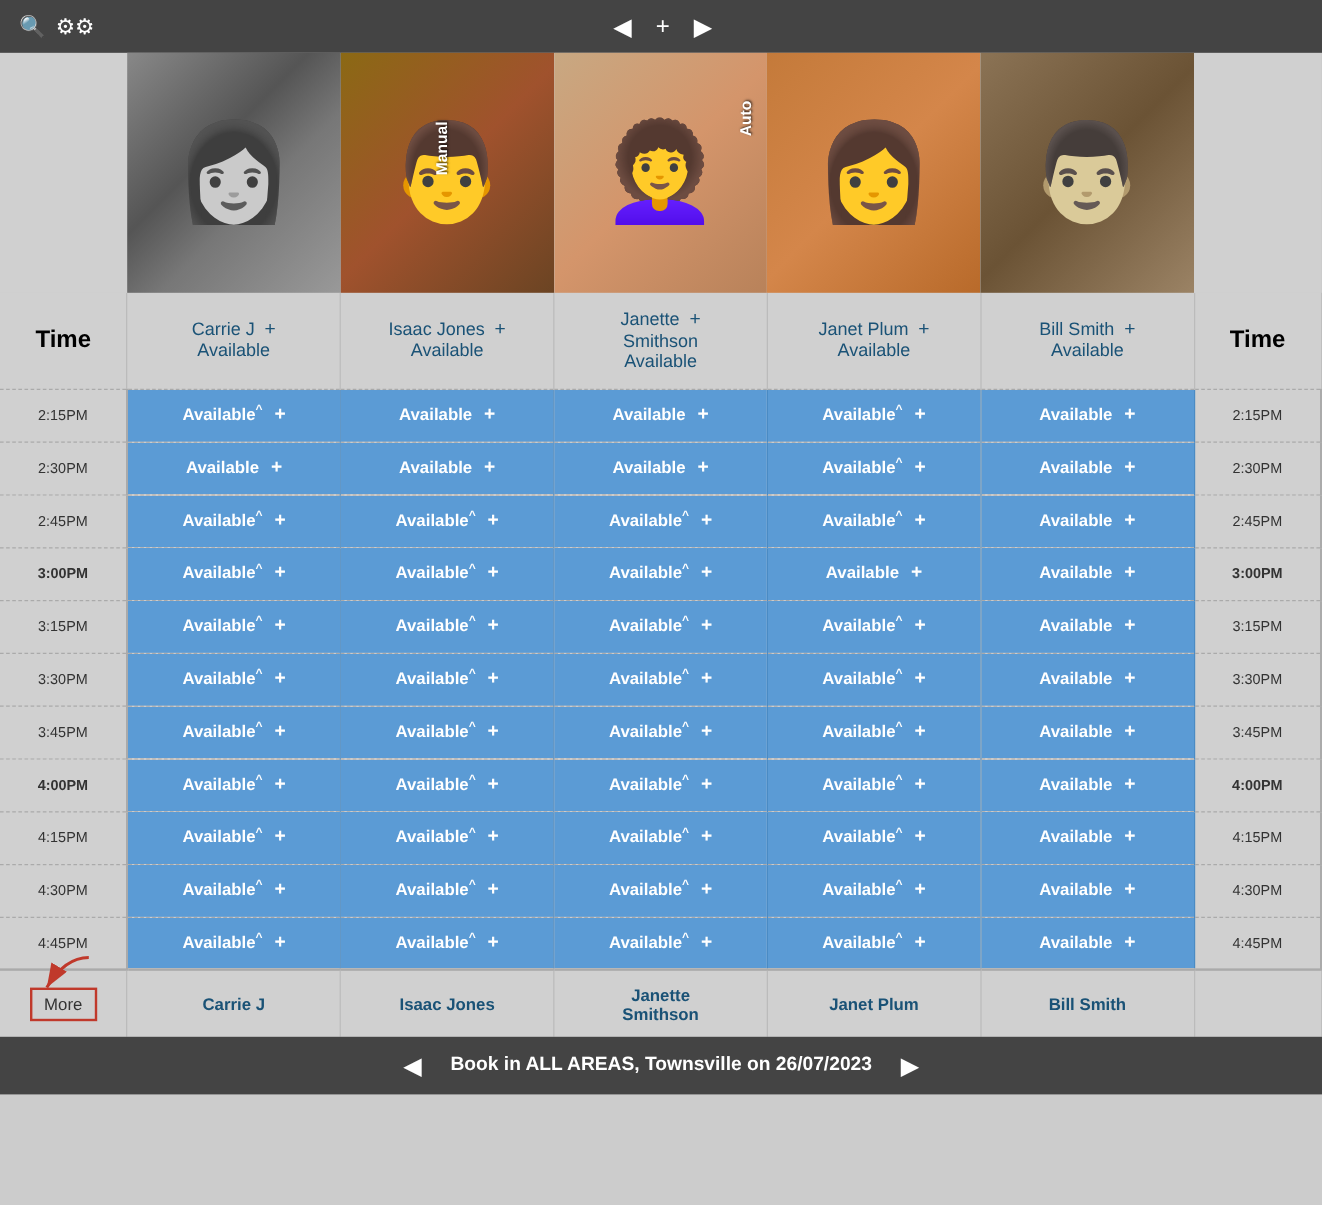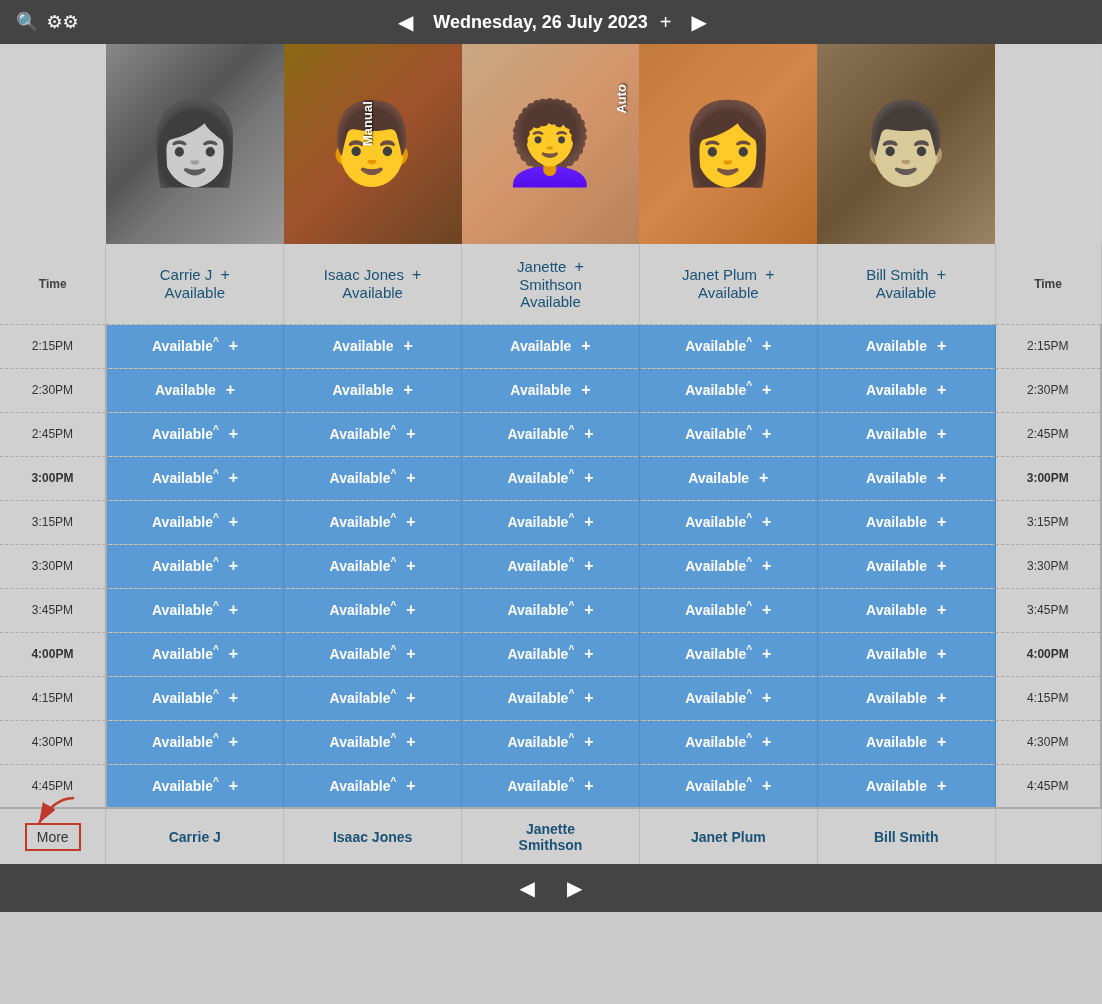--- a/index.html
+++ b/index.html
@@ -112,22 +112,22 @@
       text-align: center;
       padding: 8px 4px;
       font-size: 15px;
       font-weight: normal;
       color: #1a5276;
       border-right: 1px solid #bbb;
       vertical-align: middle;
       height: 80px;
     }
     .name-row td.time-header {
-      font-size: 12px;
-      color: #404040;
+      font-size: 20px;
+      color: #000000;
       font-weight: bold;
     }
     .name-row td .plus-sign {
       color: #1a5276;
       font-size: 16px;
       margin-left: 4px;
     }
 
     
     .time-slot td {
@@ -292,21 +292,20 @@
 </head>
 <body>
 
 <div class="top-bar">
   <div class="top-bar-left">
     <span style="color:white;font-size:18px;cursor:pointer;">🔍</span>
     <span style="color:white;font-size:18px;cursor:pointer;">⚙⚙</span>
   </div>
   <div class="top-bar-center">
     <button class="nav-arrow">◀</button>
-    <span class="top-bar-title">Wednesday, 26 July 2023</span>
     <button class="plus-btn">+</button>
     <button class="nav-arrow">▶</button>
   </div>
   <div style="width:60px;"></div>
 </div>
 
 <div class="schedule-container">
   <table class="schedule">
     <colgroup>
       <col class="time-col">
@@ -490,14 +489,15 @@
       <td>Janet Plum</td>
       <td>Bill Smith</td>
       <td></td>
     </tr>
   </tbody>
     </table>
 </div>
 
 <div class="bottom-bar">
   <button class="bottom-nav-arrow">◀</button>
+  <span class="bottom-bar-text">Book in ALL AREAS, Townsville on 26/07/2023</span>
   <button class="bottom-nav-arrow">▶</button>
 </div>
 
 </body></html>

